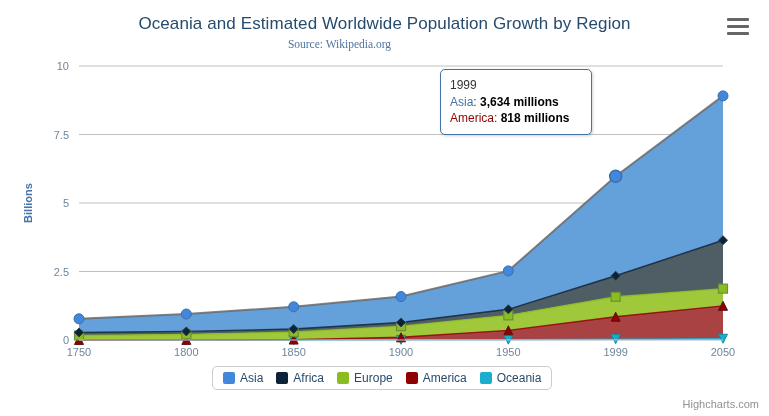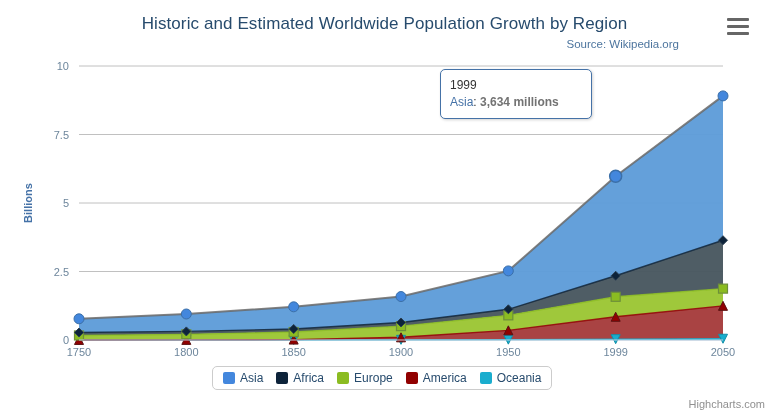--- a/index.html
+++ b/index.html
@@ -28,44 +28,44 @@
     font-size: 17px;
     color: #274b6d;
     font-family: "Liberation Sans", sans-serif;
     letter-spacing: 0.1px;
   }
   .chart-subtitle {
     position: absolute;
     top: 38px;
     left: 0;
     width: 679px;
-    text-align: right;
+    text-align: center;
     font-size: 11.5px;
     color: #4d759e;
-    font-family: Liberation Sans, sans-serif;
+    font-family: Liberation Serif, serif;
   }
   .context-menu-button {
     position: absolute;
     top: 18px;
     right: 18px;
     width: 24px;
     height: 19px;
     cursor: pointer;
   }
   .context-menu-button span {
     display: block;
     width: 22px;
     height: 3px;
     background: #666666;
     margin-bottom: 4px;
     border-radius: 1px;
   }
   .credits {
     position: absolute;
-    right: 4px;
+    right: 10px;
     bottom: 6px;
     font-size: 11px;
     color: #909090;
     font-family: "Liberation Sans", sans-serif;
   }
   svg.plot {
     position: absolute;
     left: 0;
     top: 0;
   }
@@ -98,21 +98,21 @@
     font-size: 12px;
     color: #333333;
     padding-bottom: 1px;
   }
   .tooltip-row {
     font-size: 12px;
     white-space: nowrap;
   }
   .tooltip-row .tt-name { font-weight: normal; }
   .tooltip-row .tt-val {
-    color: #737373;
+    color: #000000;
     font-weight: bold;
   }
   .legend-box {
     position: absolute;
     left: 212px;
     top: 366px;
     height: 24px;
     box-sizing: border-box;
     border: 1px solid #cccccc;
     border-radius: 5px;
@@ -138,21 +138,21 @@
     font-size: 12px;
     color: #274b6d;
     font-family: "Liberation Sans", sans-serif;
   }
 </style>
 </head>
 <body>
 
 <div id="chart-root">
 
-  <div class="chart-title">Historic and Estimated Worldwide Population Growth by Region</div>
+  <div class="chart-title">Oceania and Estimated Worldwide Population Growth by Region</div>
   <div class="chart-subtitle">Source: Wikipedia.org</div>
 
   <div class="context-menu-button">
     <span></span>
     <span></span>
     <span></span>
   </div>
 
   <svg class="plot" id="plot-svg" width="769" height="416">
       <line x1="79" x2="723" y1="340" y2="340" stroke="#c0d0e0" stroke-width="1"></line>
@@ -219,20 +219,21 @@
       <text x="508.3333333333333" y="356" text-anchor="middle" class="axis-label-text">1950</text>
       <text x="615.6666666666666" y="356" text-anchor="middle" class="axis-label-text">1999</text>
       <text x="723" y="356" text-anchor="middle" class="axis-label-text">2050</text>
       <circle cx="615.6666666666666" cy="176.2028" r="6" fill="#4387dd" stroke="#3b6fa8" stroke-width="1.5"></circle>
     </svg>
 
   <div class="tooltip-box">
     <div class="tooltip-header">1999</div>
     <div id="tooltip-rows">
         <div class="tooltip-row"><span class="tt-name" style="color: rgb(69, 114, 167);">Asia</span><span style="color: rgb(51, 51, 51);">: </span><span class="tt-val">3,634 millions</span></div>
+        <div class="tooltip-row"><span class="tt-name" style="color: rgb(145, 0, 0);">America</span><span style="color: rgb(51, 51, 51);">: </span><span class="tt-val">818 millions</span></div>
       </div>
   </div>
 
   <div class="legend-box" id="legend-box">
       <div class="legend-item">
         <span class="legend-swatch" style="background: rgb(67, 135, 221);"></span>
         <span class="legend-label">Asia</span>
       </div>
       <div class="legend-item">
         <span class="legend-swatch" style="background: rgb(13, 35, 58);"></span>

